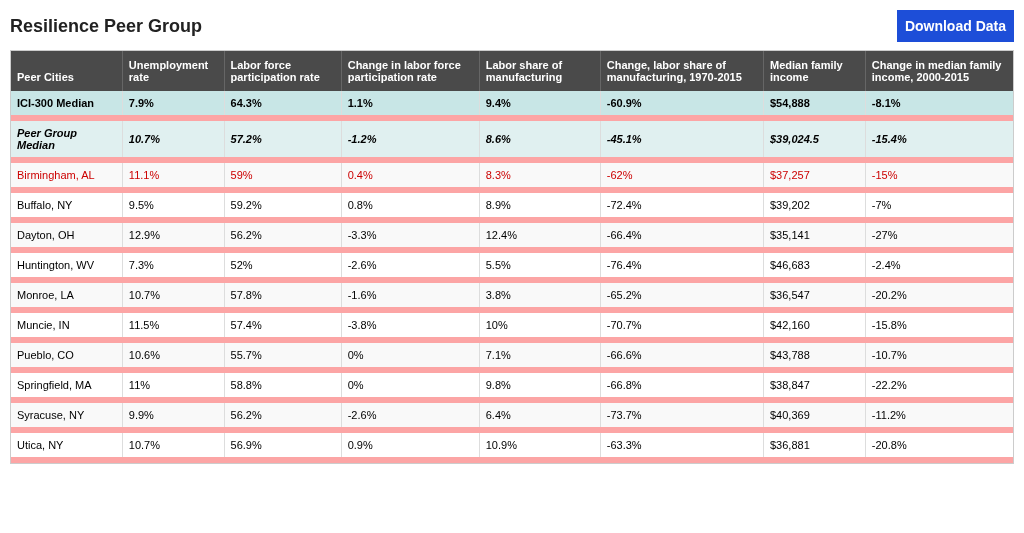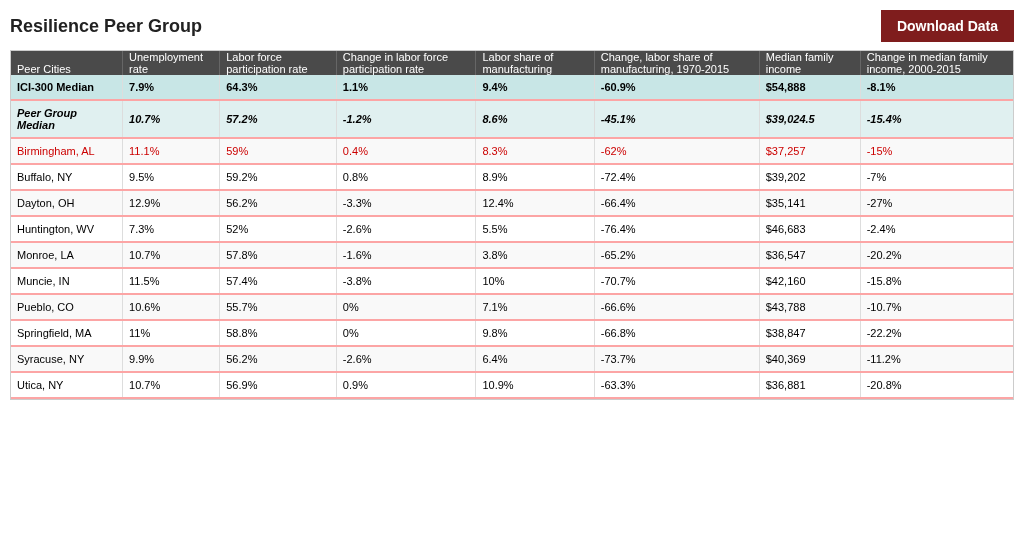--- a/index.html
+++ b/index.html
@@ -14,51 +14,51 @@
       justify-content: space-between;
       align-items: center;
       margin-bottom: 8px;
     }
     .page-title {
       font-size: 18px;
       font-weight: bold;
       color: #222;
     }
     .download-btn {
-      background: #7f1d1d;
+      background: #1d4ed8;
       color: #fff;
       border: none;
-      padding: 8px 16px;
+      padding: 8px 8px;
       font-size: 14px;
       font-weight: bold;
       cursor: pointer;
     }
     .table-container {
       border: 1px solid #ccc;
       overflow: auto;
     }
     table {
       border-collapse: collapse;
       width: 100%;
     }
     thead tr {
       background: #4a4a4a;
       color: #fff;
     }
     thead th {
-      padding: 0 6px;
+      padding: 8px 6px;
       text-align: left;
       font-size: 11px;
-      font-weight: normal;
+      font-weight: bold;
       vertical-align: bottom;
       border-right: 1px solid #666;
     }
     thead th:last-child { border-right: none; }
     tbody tr {
-      border-bottom: 2px solid #fca5a5;
+      border-bottom: 6px solid #fca5a5;
       margin-top: 48px;
     }
     tbody tr:nth-child(odd) { background: #f9f9f9; }
     tbody tr:nth-child(even) { background: #fff; }
     
     .row-ici td {
       background: #c8e6e6 !important;
       font-weight: bold;
     }
     

